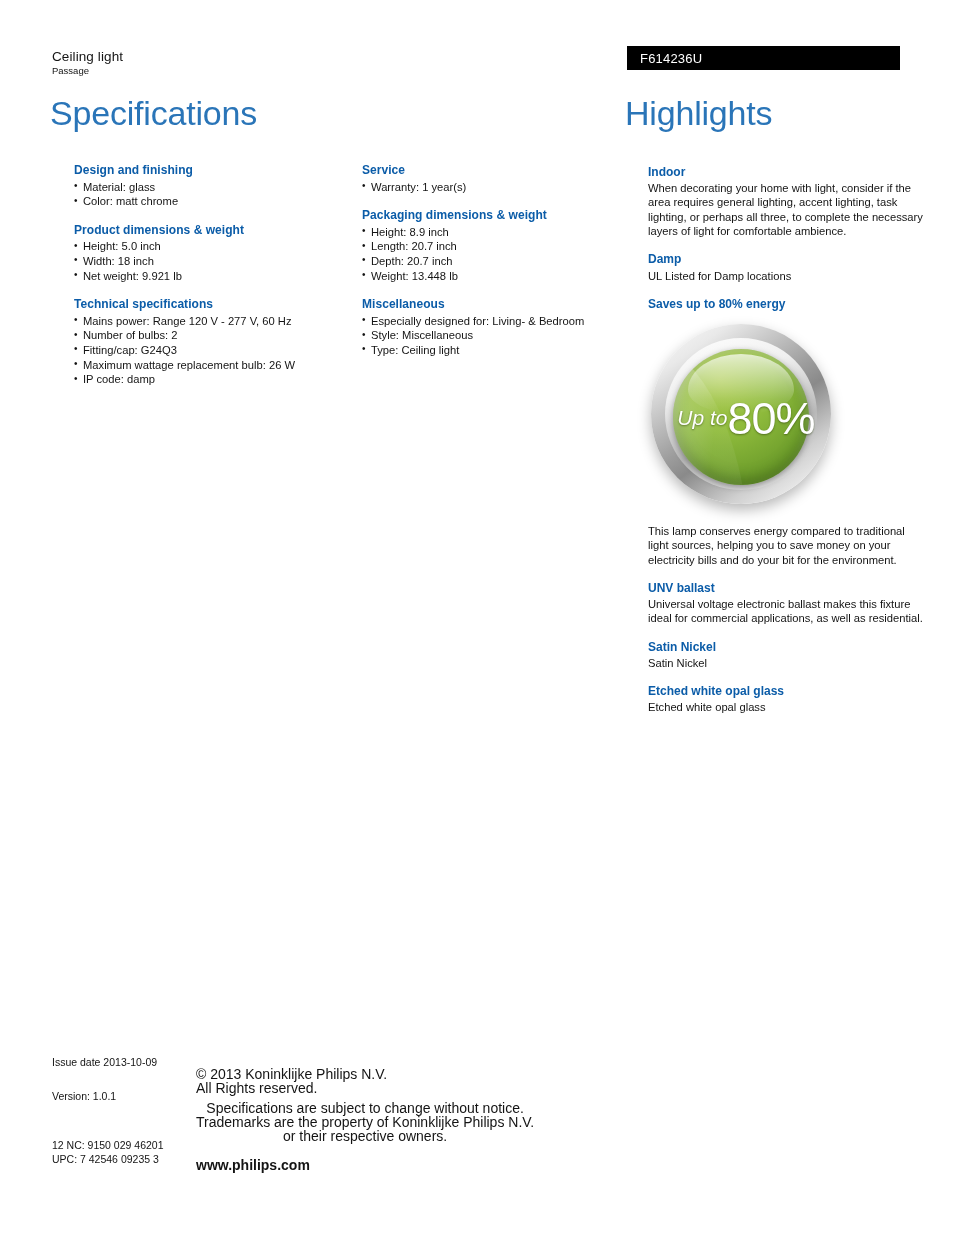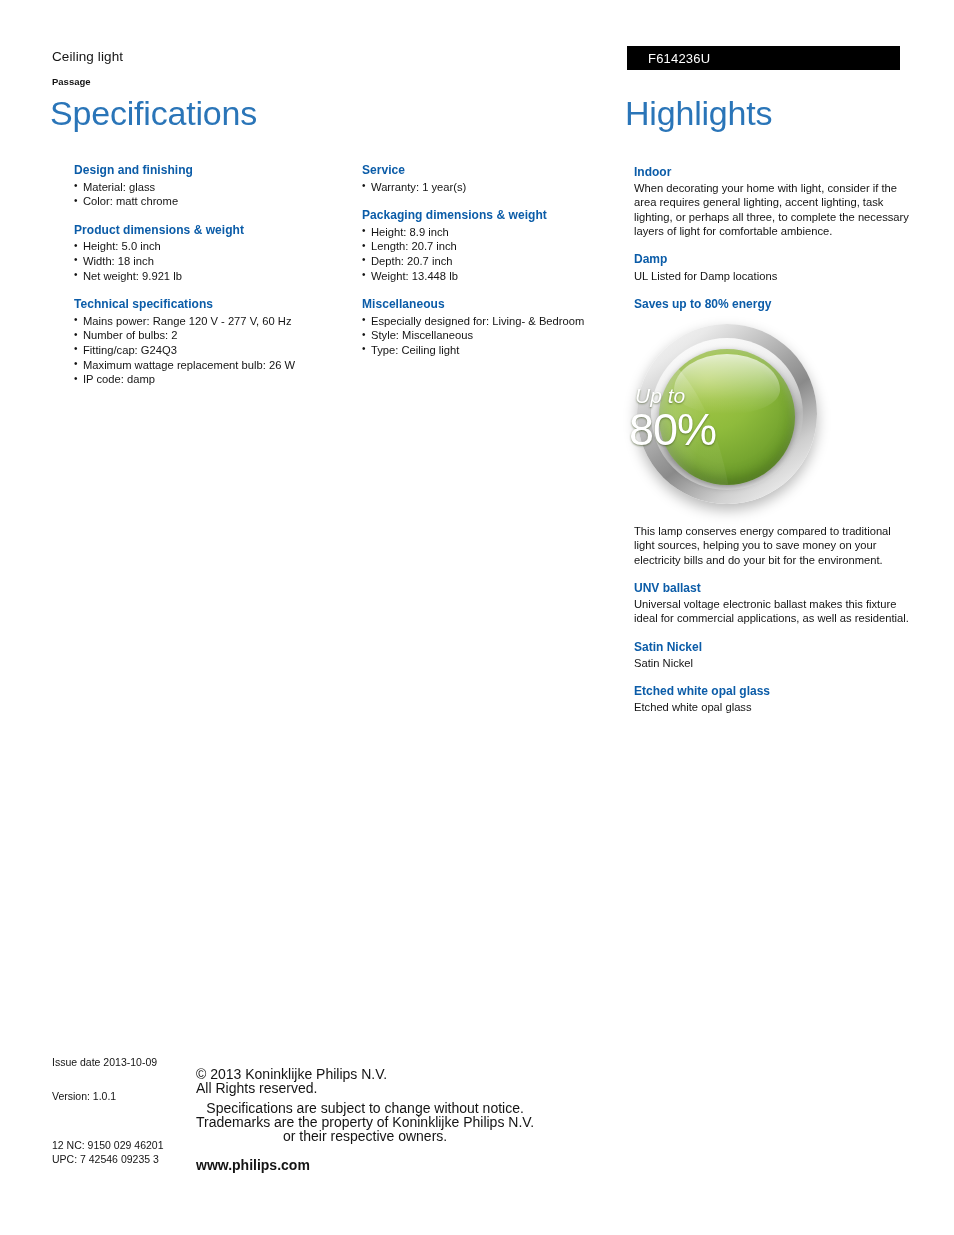--- a/index.html
+++ b/index.html
@@ -30,41 +30,39 @@
     line-height: 1.05;
   }
   .product-type {
     font-size: 13.5px;
     color: #141414;
     letter-spacing: .1px;
   }
   .product-series {
     font-size: 9.5px;
     color: #141414;
-    margin-top: 13px;
-    font-weight: bold;
+    margin-top: 2px;
   }
 
   .model-bar {
     position: absolute;
     left: 627px;
     top: 46px;
     width: 273px;
     height: 24px;
     background: #000000;
   }
   .model-bar span {
     position: absolute;
     left: 13px;
     top: 50%;
     transform: translateY(-50%);
     color: #ffffff;
     font-size: 13px;
     letter-spacing: .2px;
-    margin-left: 8px;
   }
 
   
   .big-title {
     position: absolute;
     font-size: 34px;
     font-weight: 400;
     color: #2a75b8;
     letter-spacing: -0.2px;
     line-height: 1;
@@ -73,21 +71,21 @@
   .big-title.right { left: 625px; top: 96px; }
 
   
   .col {
     position: absolute;
     top: 163px;
     margin-left: 22px;
   }
   .col-specs-a { left: 52px;  width: 278px; }
   .col-specs-b { left: 340px; width: 278px; }
-  .col-high    { left: 612px; width: 276px; top: 164px; }
+  .col-high    { left: 626px; width: 276px; top: 164px; }
 
   .block { margin-bottom: 14px; }
   .block:last-child { margin-bottom: 0; }
 
   .sec-head {
     color: #0b5ca8;
     font-weight: bold;
     font-size: 12px;
     line-height: 1.3;
     margin-bottom: 1px;
@@ -195,22 +193,22 @@
     width: 78%;
     height: 44%;
     border-radius: 50% 50% 48% 48% / 60% 60% 40% 40%;
     background: linear-gradient(180deg, rgba(255,255,255,0.72) 0%, rgba(255,255,255,0.12) 75%, rgba(255,255,255,0) 100%);
   }
   .badge-text {
     position: absolute;
     inset: 0;
     z-index: 3;
     display: flex;
-    flex-direction: column;
-    align-items: flex-start;
+    flex-direction: row;
+    align-items: center;
     justify-content: center;
     color: #ffffff;
     text-shadow: 0 1px 2px rgba(40,60,10,0.55);
     pointer-events: none;
   }
   .badge-upto {
     font-size: 21px;
     font-style: italic;
     line-height: 1;
     margin-bottom: 1px;

